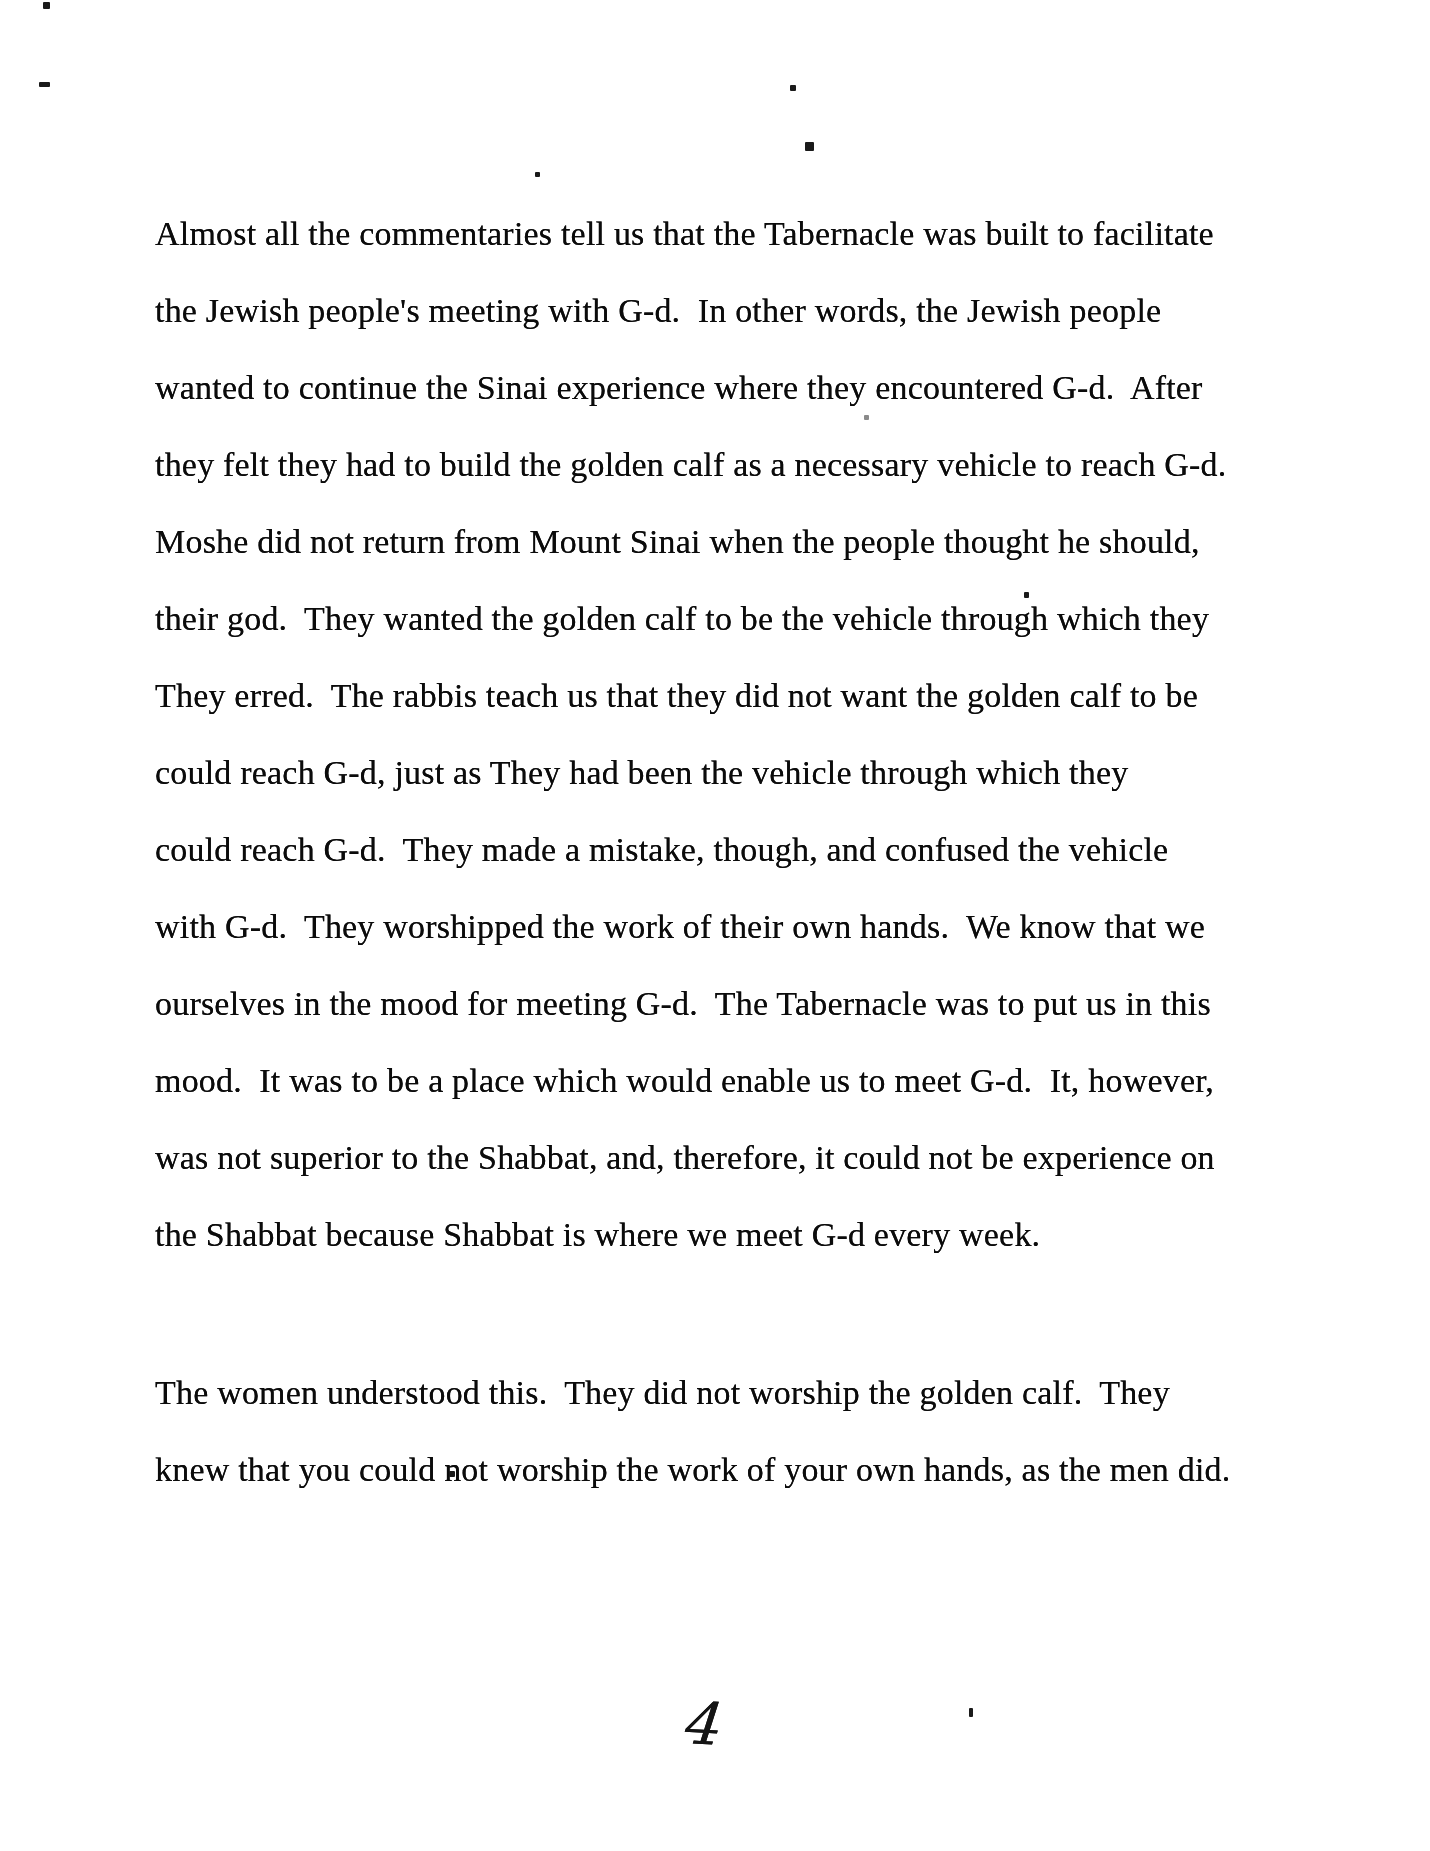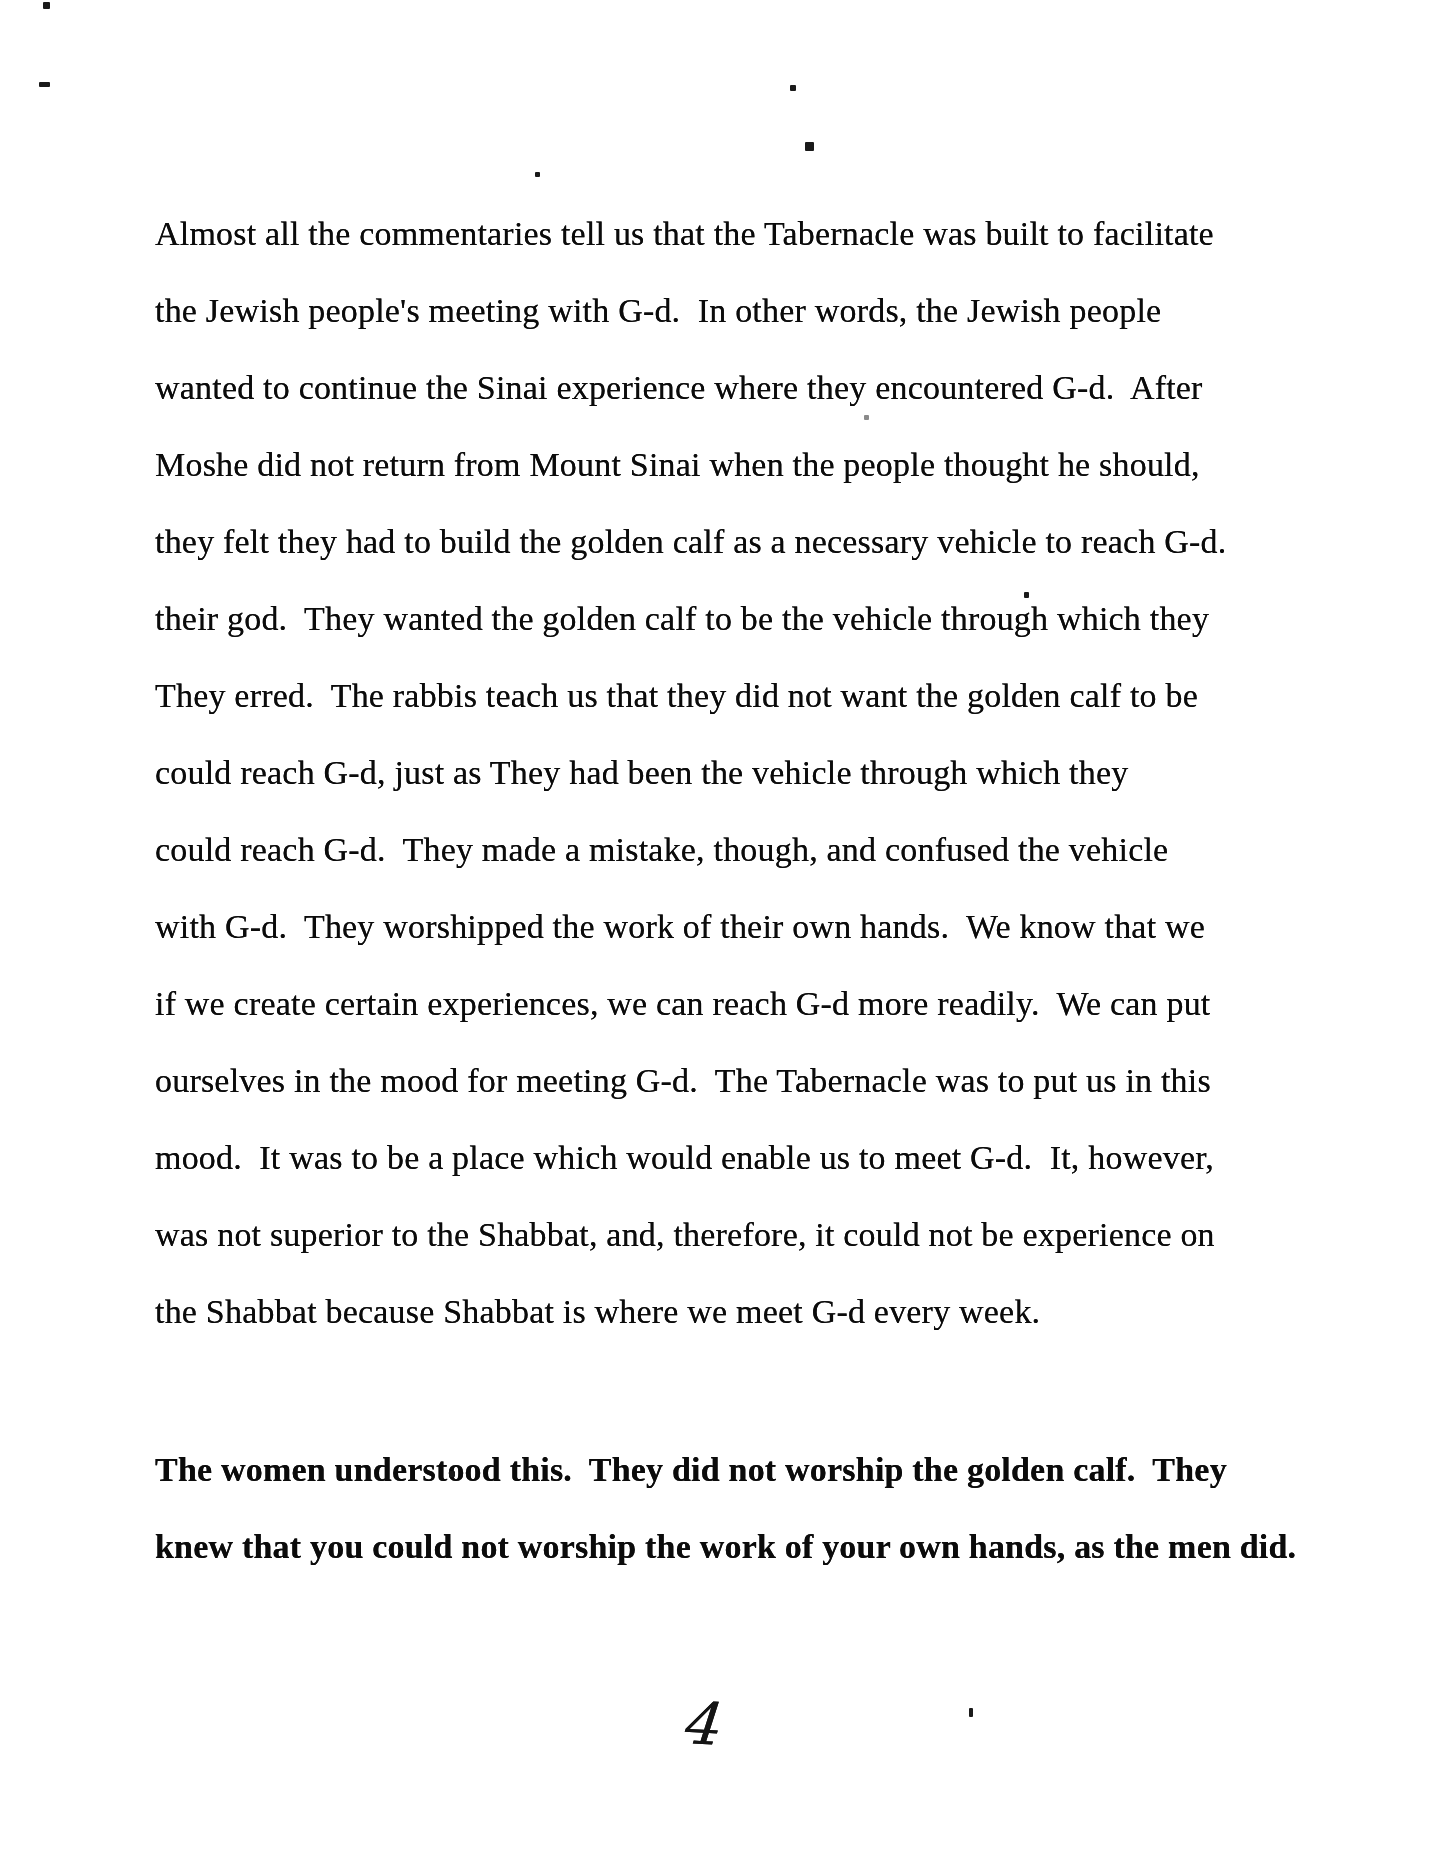--- a/index.html
+++ b/index.html
@@ -29,21 +29,20 @@
     white-space: pre;
     font-size: 34px;
     line-height: 77px;
     height: 77px;
     color: #0b0b0b;
     letter-spacing: 0.2px;
     text-shadow: 0 0 0.6px rgba(0,0,0,0.85);
   }
   .para-2 {
     margin-top: 81px;
-    font-weight: bold;
   }
   .page-number {
     position: absolute;
     left: 686px;
     top: 1690px;
     font-family: "DejaVu Serif", serif;
     font-style: italic;
     font-size: 58px;
     color: #141414;
     transform: rotate(3deg) skewX(-4deg);
@@ -68,28 +67,27 @@
 <body>
 
 <div class="page">
 
   <div class="text-block">
 
     <div class="para-1">
       <div class="line">Almost all the commentaries tell us that the Tabernacle was built to facilitate</div>
       <div class="line">the Jewish people's meeting with G-d.  In other words, the Jewish people</div>
       <div class="line">wanted to continue the Sinai experience where they encountered G-d.  After</div>
+      <div class="line">they felt they had to build the golden calf as a necessary vehicle to reach G-d.</div>
       <div class="line">Moshe did not return from Mount Sinai when the people thought he should,</div>
-      <div class="line">they felt they had to build the golden calf as a necessary vehicle to reach G-d.</div>
       <div class="line">their god.  They wanted the golden calf to be the vehicle through which they</div>
       <div class="line">They erred.  The rabbis teach us that they did not want the golden calf to be</div>
       <div class="line">could reach G-d, just as They had been the vehicle through which they</div>
       <div class="line">could reach G-d.  They made a mistake, though, and confused the vehicle</div>
       <div class="line">with G-d.  They worshipped the work of their own hands.  We know that we</div>
-      <div class="line">if we create certain experiences, we can reach G-d more readily.  We can put</div>
       <div class="line">ourselves in the mood for meeting G-d.  The Tabernacle was to put us in this</div>
       <div class="line">mood.  It was to be a place which would enable us to meet G-d.  It, however,</div>
       <div class="line">was not superior to the Shabbat, and, therefore, it could not be experience on</div>
       <div class="line">the Shabbat because Shabbat is where we meet G-d every week.</div>
     </div>
 
     <div class="para-2">
       <div class="line">The women understood this.  They did not worship the golden calf.  They</div>
       <div class="line">knew that you could not worship the work of your own hands, as the men did.</div>
     </div>

